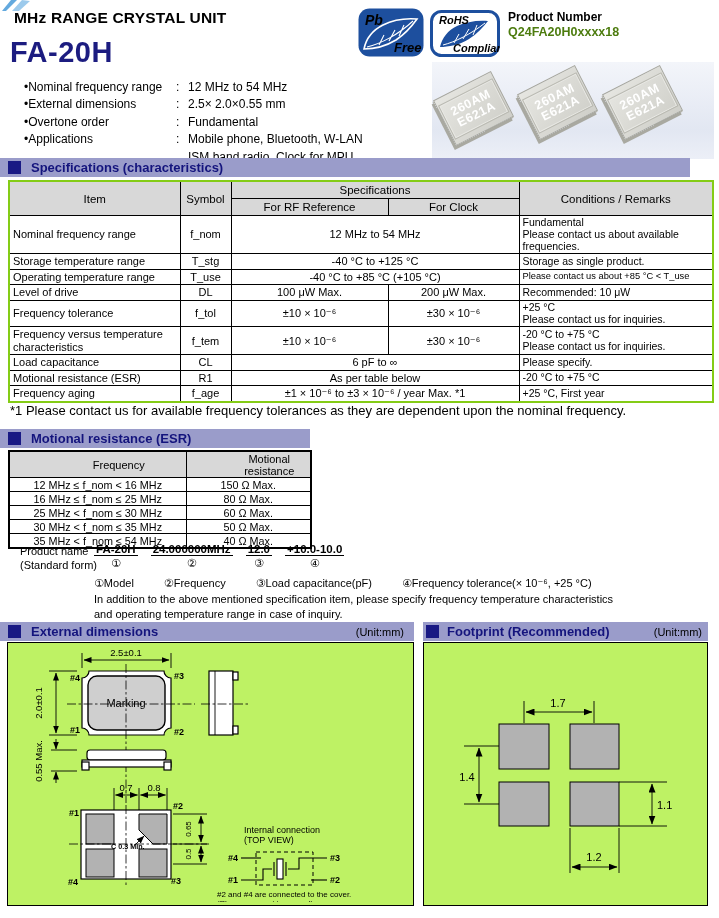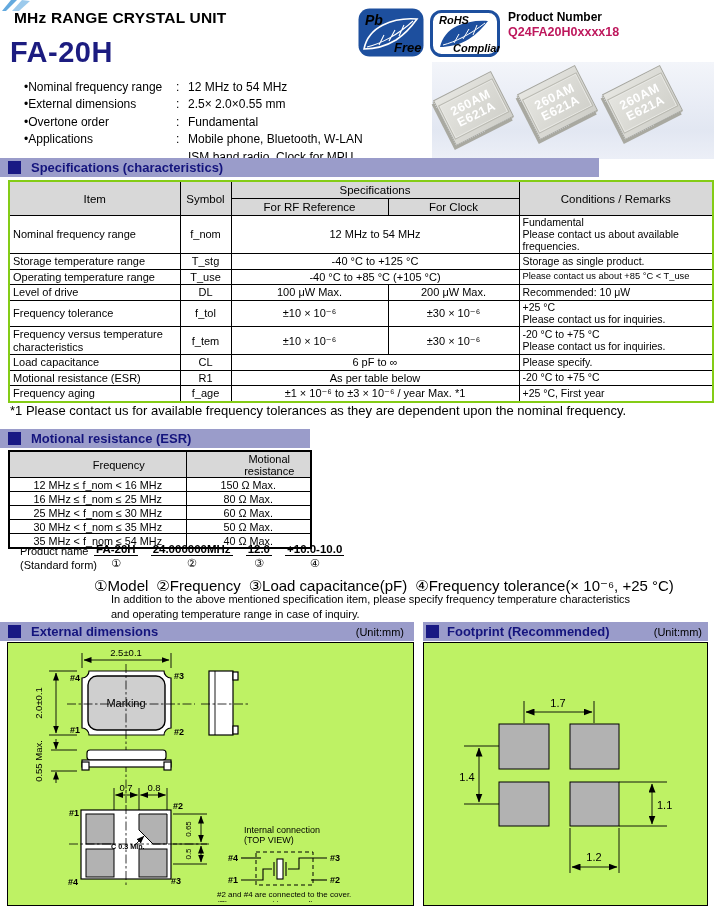--- a/index.html
+++ b/index.html
@@ -10,21 +10,21 @@
   .doc-type{left:14px;top:9px;font-size:15.5px;font-weight:bold;letter-spacing:.2px;}
   .model{left:10px;top:36px;font-size:29px;font-weight:bold;color:#1c1c80;letter-spacing:.5px;}
 
   .features{left:24px;top:79px;font-size:12px;line-height:17.4px;}
   .feat-row{display:flex;}
   .feat-label{width:152px;}
   .feat-colon{width:12px;}
   .feat-cont{margin-left:164px;}
 
   .prodnum{left:508px;top:10px;font-size:12px;font-weight:bold;line-height:15px;}
-  .prodnum .pn-val{color:#be185d;font-size:12.5px;}
+  .prodnum .pn-val{color:#4d7c0f;font-size:12.5px;}
 
   .photo{left:432px;top:62px;width:282px;height:97px;background:linear-gradient(180deg,#f3f5fa 0%,#e2e7f2 70%,#eceff7 100%);}
   .chip{position:absolute;width:63px;height:49px;background:linear-gradient(150deg,#e6e6e1,#cfcfc9);
         border:1px solid #a5a59c;box-shadow:-3px 3px 0 #a9a9a1, -1px 1px 0 #bdbdb5;
         display:flex;align-items:center;justify-content:center;text-align:center;
         color:#fff;font-weight:bold;font-size:12.5px;line-height:13px;letter-spacing:.5px;
         transform:rotate(-27deg);}
   .chip .face{border:1.5px solid #e9e9e5;outline:1px solid #b9b9b1;padding:4px 7px;background:transparent;}
 
   .secbar{position:absolute;height:19px;background:#9a9cca;display:flex;align-items:center;}
@@ -48,22 +48,22 @@
   .esr-table table{width:302px;table-layout:fixed;border:2px solid #000;}
   .esr-table th,.esr-table td{border:1px solid #000;text-align:center;padding:0.5px 2px;}
   .esr-table th{background:#d8d8d8;font-size:11px;font-weight:normal;padding-left:44px;}
   .esr-table td{font-size:10.8px;line-height:12px;}
 
   .pn-block{left:20px;top:544px;font-size:11px;line-height:14px;}
   .pn-parts{left:94px;top:543px;display:flex;gap:13px;align-items:flex-start;}
   .pn-part{text-align:center;}
   .pn-value{font-size:11.5px;font-weight:bold;border-bottom:1.2px solid #000;padding:0 2px 0 2px;}
   .pn-mark{font-size:11px;margin-top:1px;}
-  .pn-legend{left:94px;top:577px;display:flex;gap:8px;font-size:15px;white-space:nowrap;}
-  .pn-note{left:111px;top:592px;font-size:11px;line-height:15px;}
+  .pn-legend{left:94px;top:577px;display:flex;gap:30px;font-size:11px;white-space:nowrap;}
+  .pn-note{left:94px;top:592px;font-size:11px;line-height:15px;}
 
   .dwgbox{position:absolute;border:1.5px solid #000;background:#bef264;text-align:right;}
   .box-left{left:7px;top:642px;width:405px;height:262px;}
   .box-right{left:423px;top:642px;width:283px;height:262px;}
 
   svg text{font-family:"Liberation Sans","DejaVu Sans",sans-serif;fill:#000;}
   .dim{stroke:#000;stroke-width:0.9;fill:none;}
   .cl{stroke:#000;stroke-width:0.8;fill:none;stroke-dasharray:9 2.5 2.5 2.5;}
   .part{fill:#fff;stroke:#000;stroke-width:1.2;}
   .pad{fill:#b2b2b2;stroke:#000;stroke-width:1;}
@@ -144,21 +144,21 @@
       </div>
     </div>
     <div class="chip" style="left:178px;top:15px">
       <div class="face">
         <div>260AM</div>
           <div>E621A</div>
       </div>
     </div>
   </div>
 
-  <div class="secbar" style="left:0;top:158px;width:599px">
+  <div class="secbar" style="left:0;top:158px;width:690px">
     <span class="sq"></span>
     <span class="t">Specifications (characteristics)</span>
   </div>
 
   <div class="abs spec-table">
     <table>
       <colgroup>
           <col style="width:171px">
           <col style="width:51px">
           <col style="width:157px">

